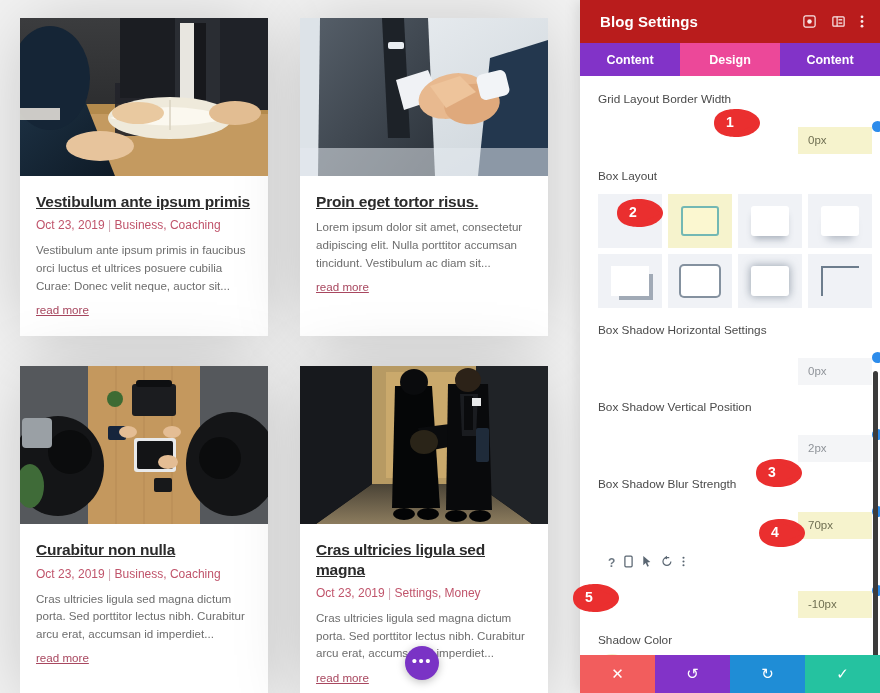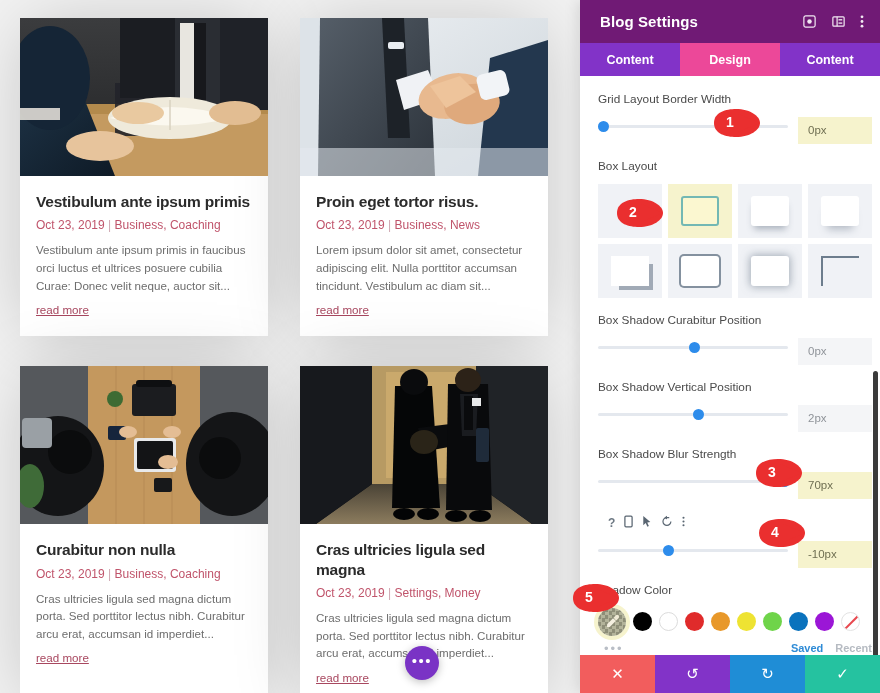--- a/index.html
+++ b/index.html
@@ -19,21 +19,21 @@
   .blog-grid { display: flex; flex-wrap: wrap; gap: 30px 32px; }
   .post-card {
     width: 248px; background: #ffffff;
     box-shadow: 0 2px 70px -10px rgba(0,0,0,0.22);
   }
   .post-thumb { width: 100%; height: 158px; position: relative; overflow: hidden; }
   .post-thumb svg { display: block; width: 100%; height: 100%; }
   .post-body { padding: 16px 16px 18px 16px; }
   .post-title {
     font-size: 15.5px; font-weight: bold; color: #2b2b2b;
-    line-height: 1.25; letter-spacing: -0.2px; margin-bottom: 7px;
+    line-height: 1.25; letter-spacing: -0.2px; margin-bottom: 7px; text-decoration: underline;
   }
   .post-meta { font-size: 12px; color: #c0546b; margin-bottom: 9px; }
   .post-meta .sep { color: #cfa7b2; }
   .post-excerpt { font-size: 11.6px; color: #6d6d6d; line-height: 1.52; margin-bottom: 6px; }
   .read-more {
     font-size: 11.6px; color: #a8475f; text-decoration: underline; display: inline-block;
   }
   .purple-fab {
     position: absolute; left: 405px; top: 646px;
     width: 34px; height: 34px; border-radius: 50%;
@@ -43,21 +43,21 @@
     box-shadow: 0 2px 8px rgba(0,0,0,0.25);
   }
 
   
   .panel {
     position: absolute; right: 0; top: 0; width: 300px; height: 693px;
     background: #fff; display: flex; flex-direction: column;
     box-shadow: -2px 0 14px rgba(0,0,0,0.12);
   }
   .panel-header {
-    background: #701a75; height: 43px; display: flex; align-items: center;
+    background: #b91c1c; height: 43px; display: flex; align-items: center;
     padding: 0 16px 0 20px; color: #fff; flex: none;
   }
   .panel-title { font-size: 15px; font-weight: bold; flex: 1; letter-spacing: 0.1px; }
   .hdr-icons { display: flex; align-items: center; gap: 14px; }
   .hdr-icon { opacity: 0.9; display: flex; align-items: center; cursor: pointer; }
 
   .panel-tabs {
     background: #8233c8; height: 33px; display: flex; flex: none;
   }
   .tab {
@@ -76,21 +76,21 @@
   }
 
   .field { margin-bottom: 15px; }
   .field-label {
     font-size: 11.8px; color: #4a4a4a; margin-bottom: 9px; line-height: 1.35;
   }
   .field-label-row { display: flex; align-items: center; }
   .field-label-row .field-label { margin-bottom: 0; flex: none; }
   .label-icons { display: flex; align-items: center; gap: 9px; margin-left: 10px; color: #6d7883; }
 
-  .slider-row { display: flex; align-items: flex-start; gap: 10px; }
+  .slider-row { display: flex; align-items: flex-end; gap: 10px; flex-direction: column; }
   .slider {
     flex: 1; height: 20px; position: relative; cursor: pointer;
   }
   .slider .track {
     position: absolute; left: 0; right: 0; top: 8px; height: 3px;
     background: #e4e8ee; border-radius: 2px;
   }
   .slider .knob {
     position: absolute; top: 4px; width: 11px; height: 11px; border-radius: 50%;
     background: #2d8ceb;
@@ -249,25 +249,20 @@
             <path d="M96 62 L128 52 L140 80 L104 92 Z" fill="#f0f2f5"></path>
             <ellipse cx="152" cy="78" rx="34" ry="22" fill="#e8b98f" transform="rotate(-14 152 78)"></ellipse>
             <ellipse cx="172" cy="86" rx="28" ry="20" fill="#dfa97c" transform="rotate(-10 172 86)"></ellipse>
             <path d="M130 68 L160 58 L176 74 L146 90 Z" fill="#eec49b"></path>
             <rect x="178" y="54" width="30" height="26" rx="6" fill="#f2f4f7" transform="rotate(-14 193 67)"></rect>
             <rect x="0" y="130" width="248" height="28" fill="#e4e9ee" opacity="0.55"></rect>
           </svg>
         </div>
         <div class="post-body">
           <div class="post-title">Proin eget tortor risus.</div>
-          <div class="post-meta">
-            <span>Oct 23, 2019</span>
-            <span class="sep">|</span>
-            <span>Business, News</span>
-          </div>
           <div class="post-excerpt">Lorem ipsum dolor sit amet, consectetur adipiscing elit. Nulla porttitor accumsan tincidunt. Vestibulum ac diam sit...</div>
           <a class="read-more" href="#">read more</a>
         </div>
       </div>
 
       <div class="post-card">
         <div class="post-thumb">
           <svg viewBox="0 0 248 158" preserveAspectRatio="none">
             <rect width="248" height="158" fill="#6e6f71"></rect>
             <rect x="0" y="0" width="248" height="158" fill="#55585c"></rect>
@@ -426,21 +421,21 @@
           <div class="preset p6">
               <div class="box"></div>
             </div>
           <div class="preset p7">
               <div class="box"></div>
             </div>
         </div>
       </div>
 
       <div class="field">
-        <div class="field-label">Box Shadow Curabitur Position</div>
+        <div class="field-label">Box Shadow Horizontal Settings</div>
         <div class="slider-row">
           <div class="slider">
             <div class="track"></div>
             <div class="knob" style="left:48%"></div>
           </div>
           <input class="num-input" type="text" value="0px" style="">
         </div>
       </div>
 
       <div class="field">

